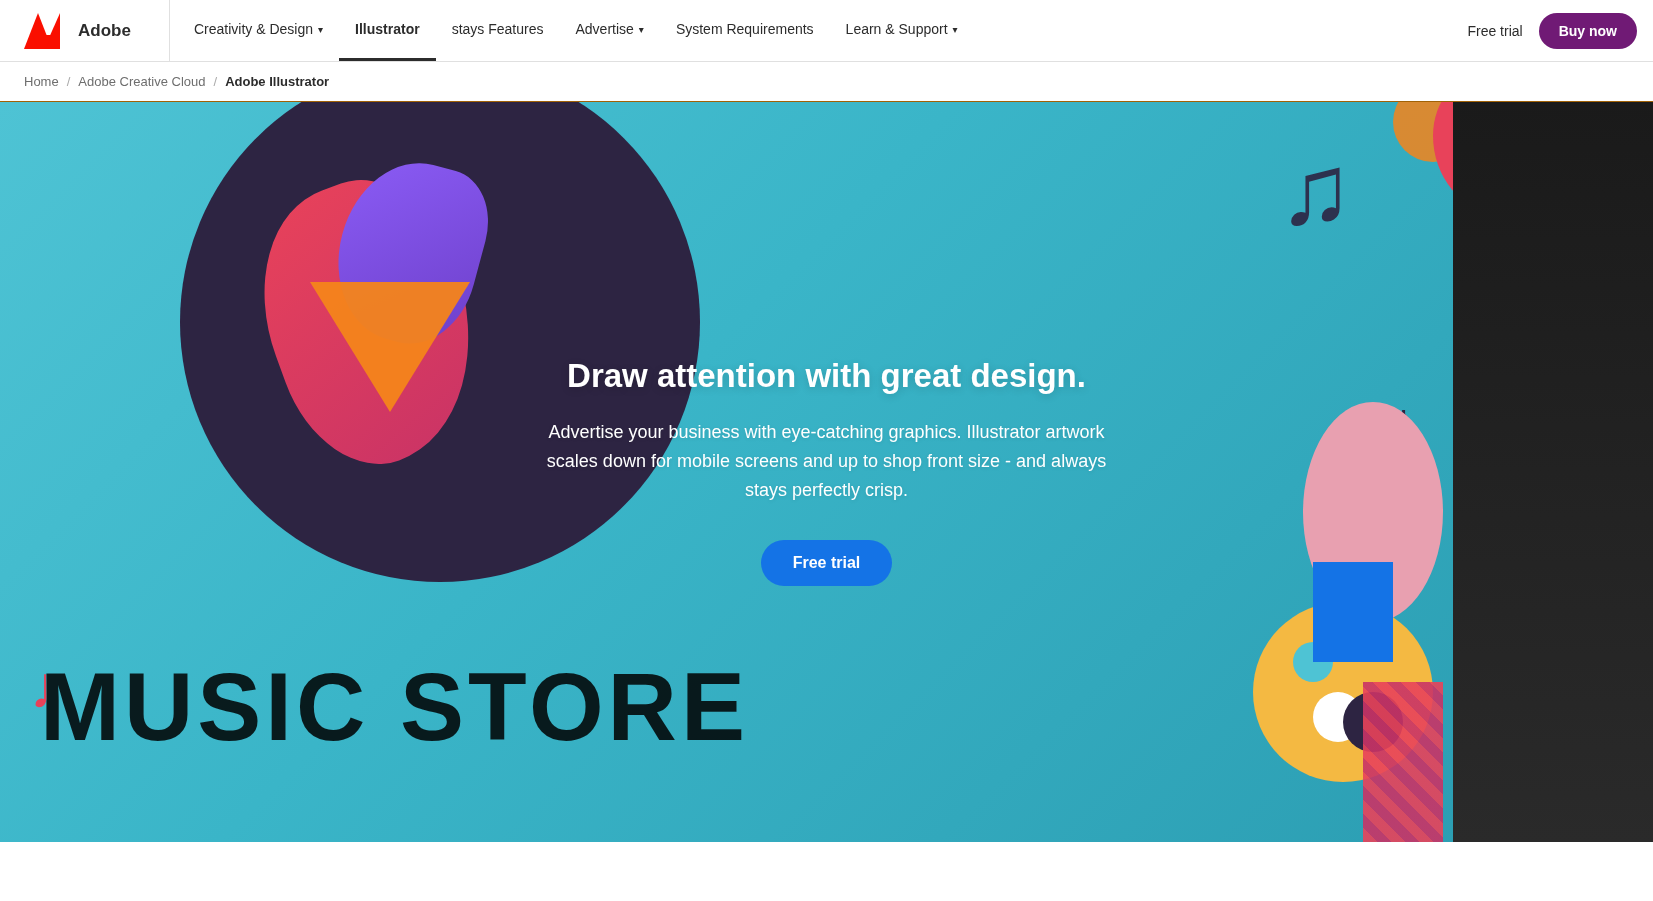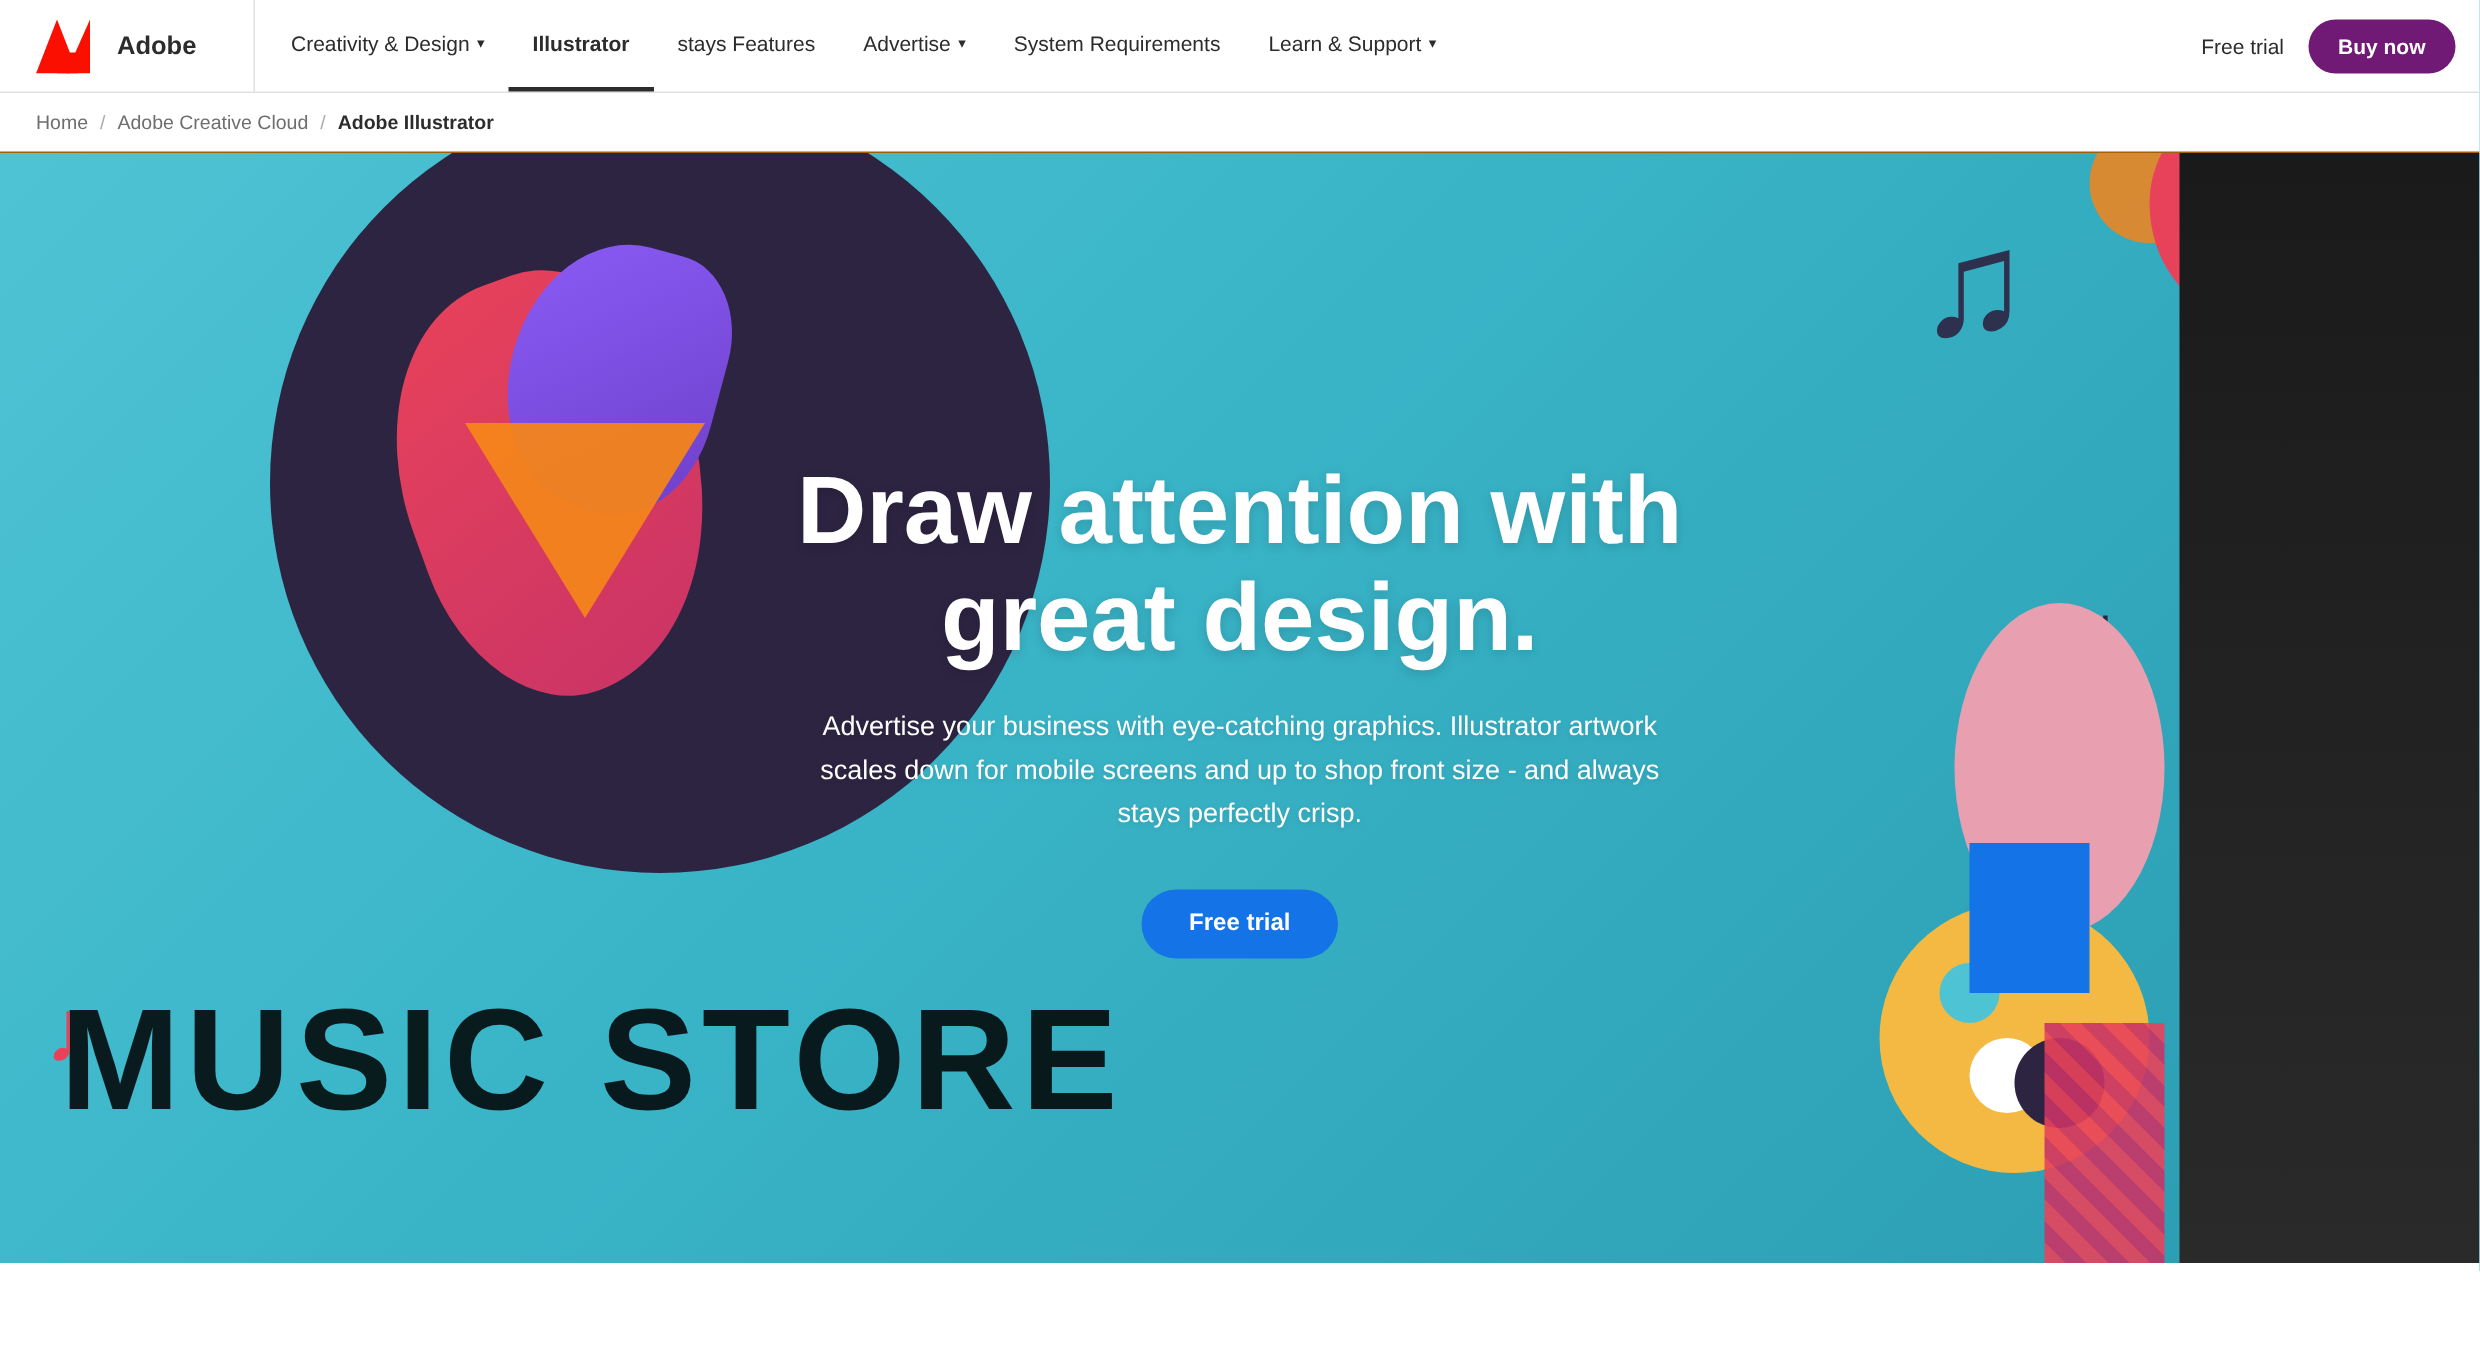--- a/index.html
+++ b/index.html
@@ -312,21 +312,21 @@
       position: absolute;
       inset: 0;
       display: flex;
       flex-direction: column;
       align-items: center;
       justify-content: center;
       text-align: center;
       padding: 0 20px;
     }
     .hero-headline {
-      font-size: 64px;
+      font-size: 33px;
       font-weight: 900;
       color: #fff;
       text-shadow: 0 2px 8px rgba(0,0,0,0.15);
       max-width: 700px;
       line-height: 1.1;
       margin-bottom: 24px;
     }
     .hero-subtext {
       font-size: 18px;
       color: #fff;

